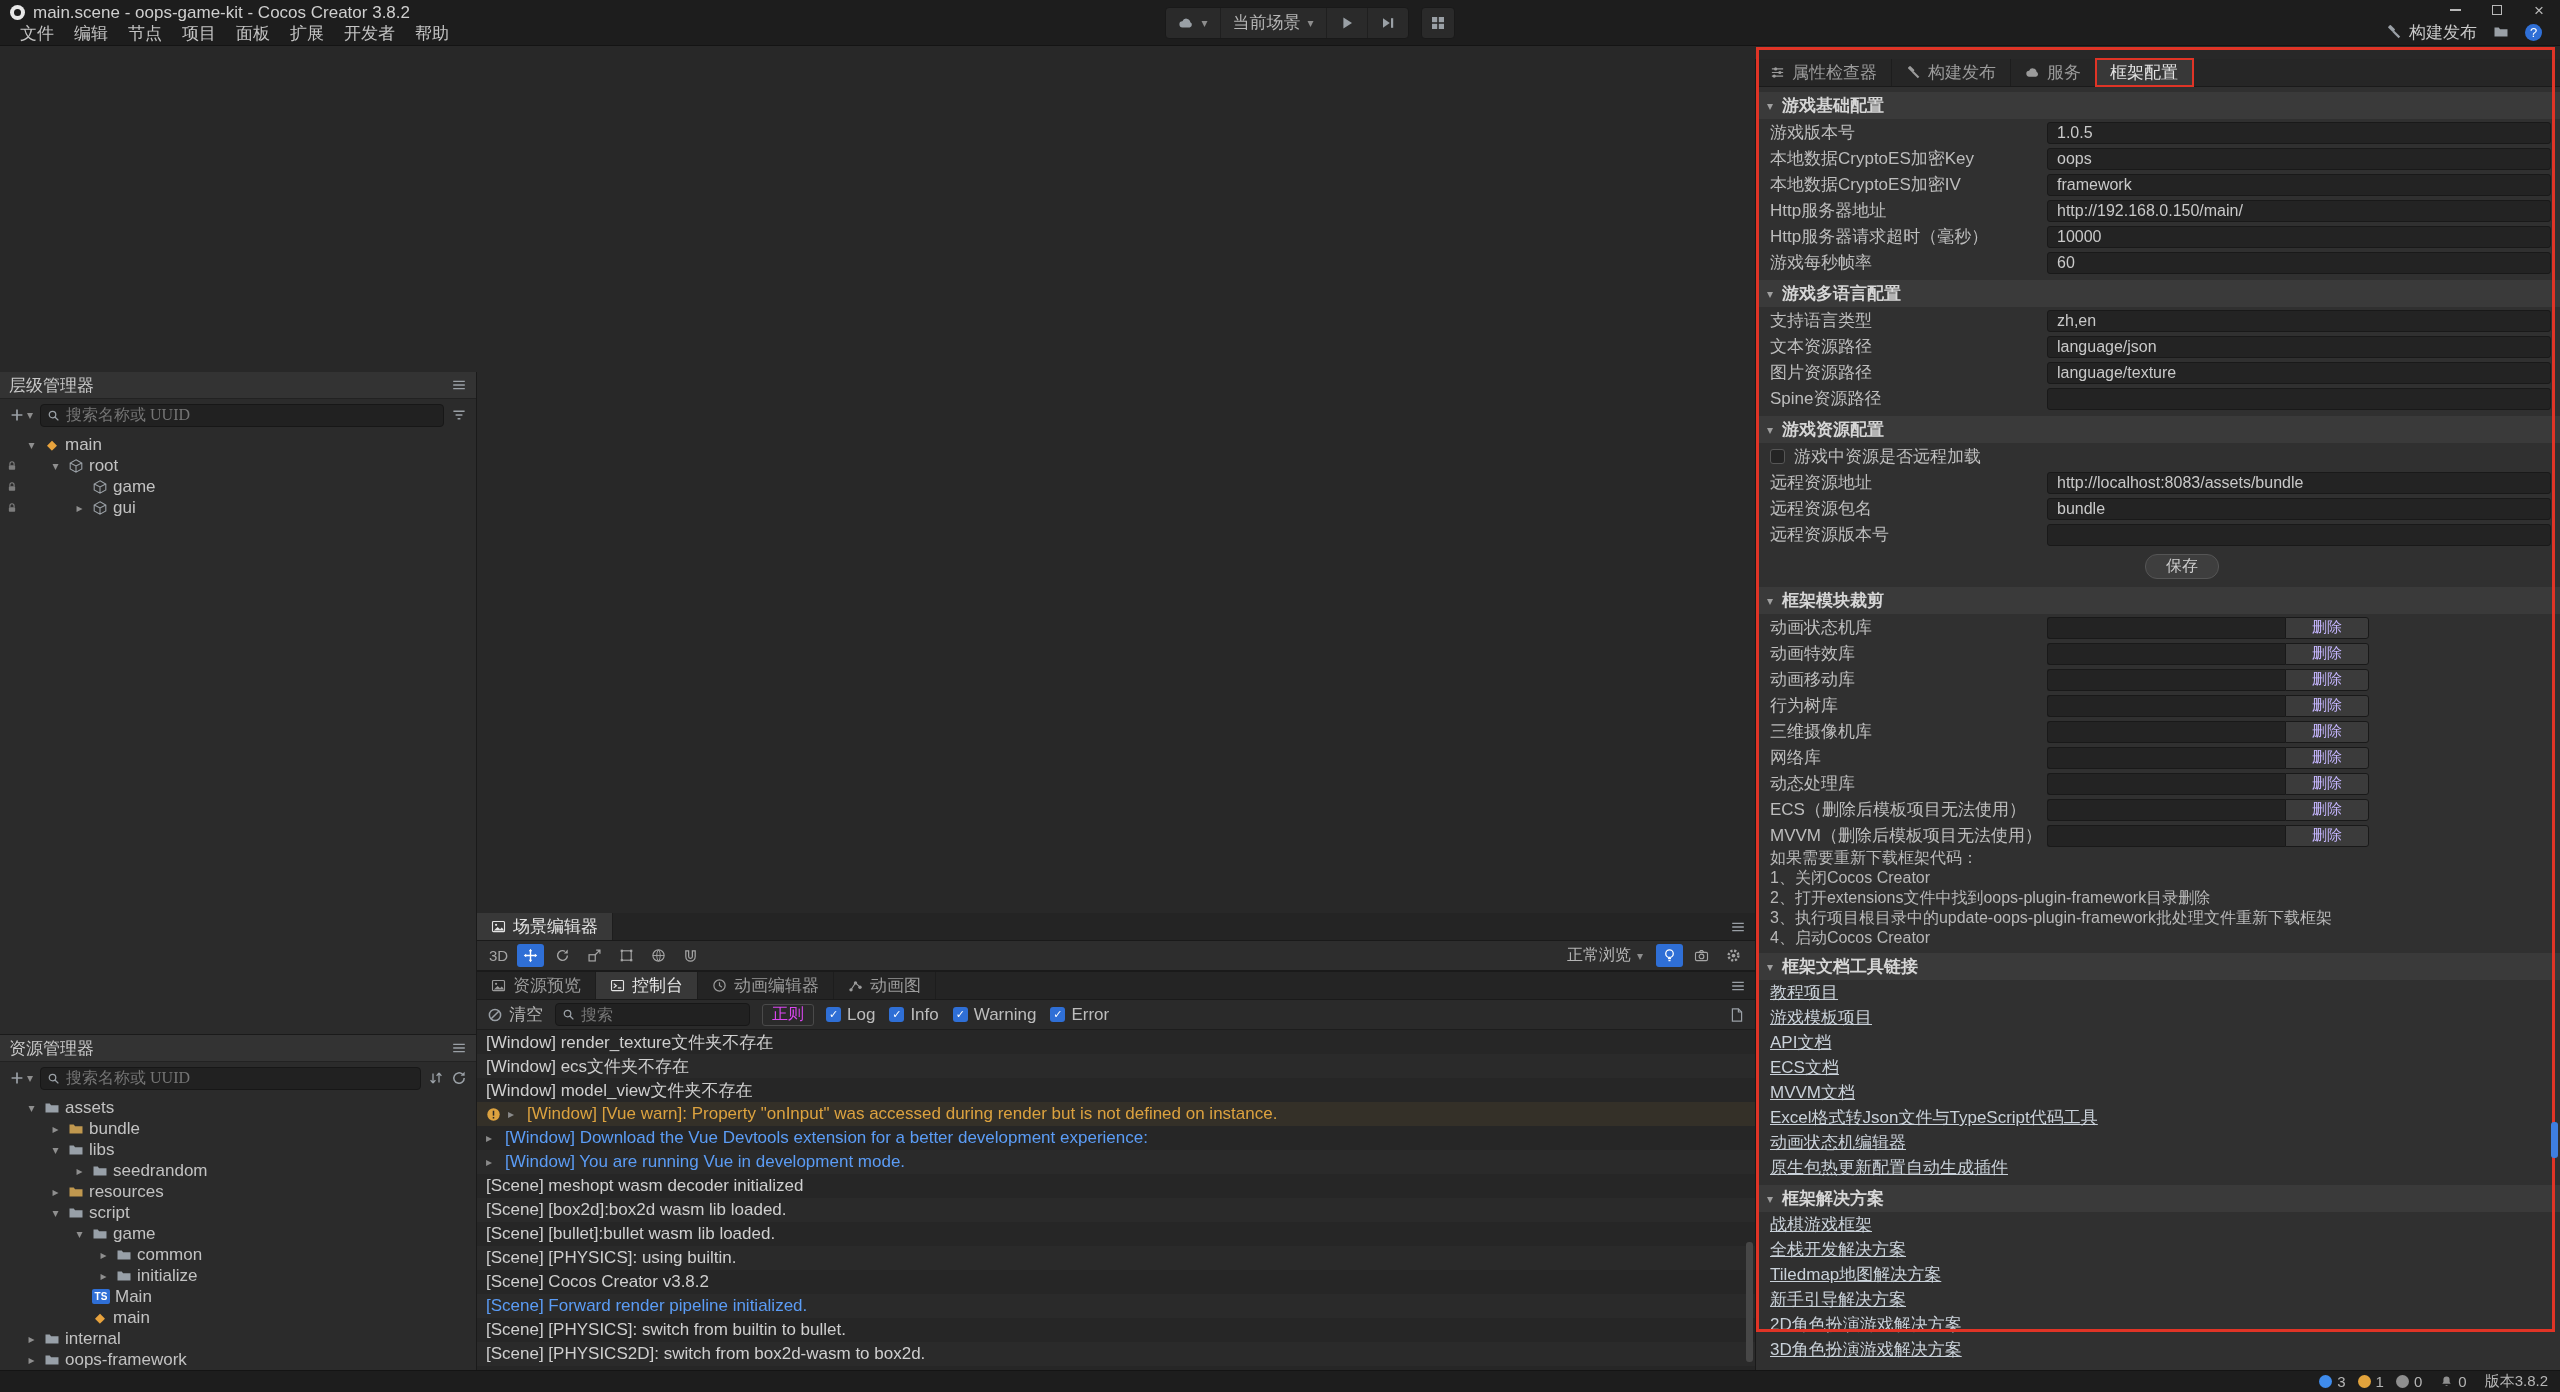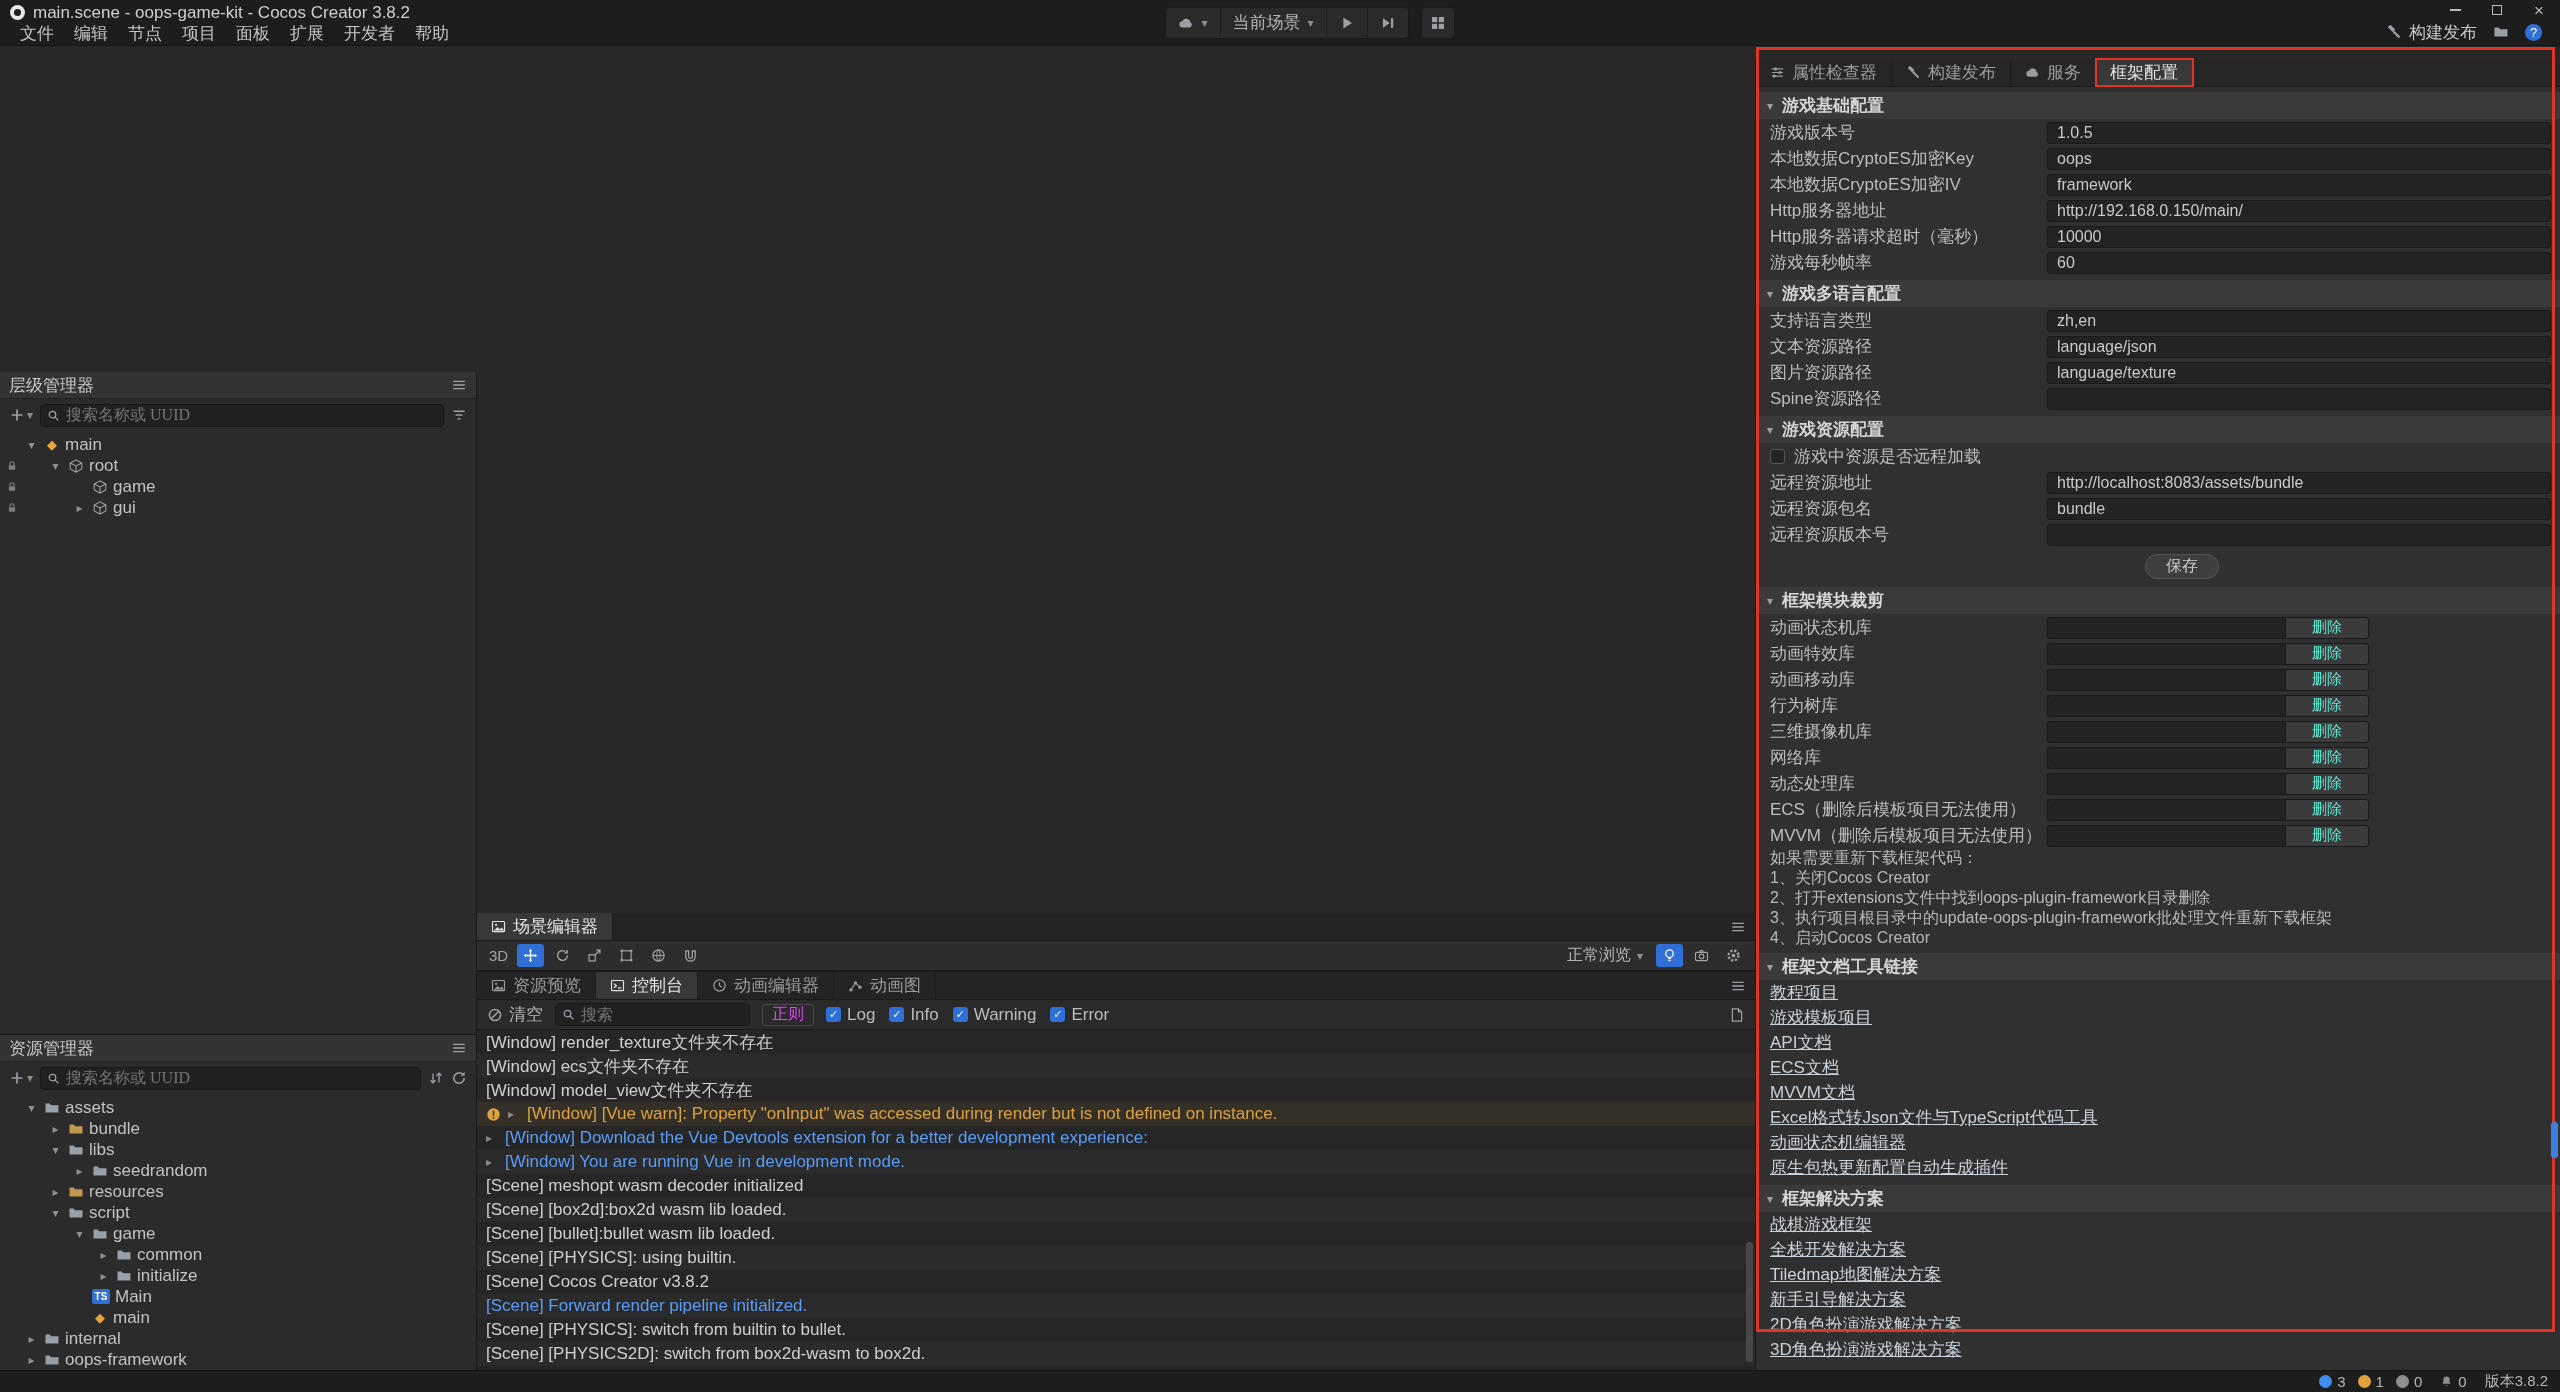--- a/index.html
+++ b/index.html
@@ -91,21 +91,21 @@
 .insp-body{flex:1;overflow:hidden;padding-bottom:8px;}
 .sec-head{height:27px;margin-top:5px;background:#3a3a3a;display:flex;align-items:center;gap:9px;padding:0 11px;font-size:17px;font-weight:bold;color:#d6d6d6;}
 .sec-tw{color:#9f9f9f;font-size:12px;font-weight:normal;}
 .insp-row{height:25px;display:flex;align-items:center;padding-left:14px;margin-top:1px;}
 .insp-label{width:277px;flex:none;font-size:17px;color:#bdbdbd;white-space:nowrap;overflow:hidden;}
 .insp-input{flex:1;margin-right:9px;height:22px;background:#232323;border:1px solid #191919;border-radius:3px;color:#c9c9c9;font-size:16px;padding:0 9px;outline:none;font-family:inherit;}
 .check-label{font-size:17px;color:#bdbdbd;margin-left:9px;}
 .save-btn{margin:7px 0 3px 389px;height:25px;padding:0 20px;background:#3e3e3e;border:1px solid #555;border-radius:12px;color:#ccc;font-size:16px;font-family:inherit;}
 .trim-right{width:322px;display:flex;flex:none;}
 .trim-bar{flex:1;height:22px;background:#232323;border:1px solid #191919;border-right:none;border-radius:3px 0 0 3px;}
-.trim-btn{width:84px;height:22px;background:#3b3b3b;border:1px solid #191919;color:#5eead4;font-size:15px;border-radius:0 3px 3px 0;font-family:inherit;}
+.trim-btn{width:84px;height:22px;background:#3b3b3b;border:1px solid #191919;color:#c4b5fd;font-size:15px;border-radius:0 3px 3px 0;font-family:inherit;}
 .note{padding-left:14px;font-size:16px;color:#b8b8b8;height:20px;line-height:20px;white-space:nowrap;overflow:hidden;}
 .link-row{height:25px;display:flex;align-items:center;padding-left:14px;}
 .link{font-size:17px;color:#c9d1d9;text-decoration:underline;cursor:pointer;}
 .right-thumb{position:absolute;right:2px;top:1063px;width:7px;height:36px;background:#3e7fe0;border-radius:3px;z-index:60;}
 
 .statusbar{height:22px;background:#1d1d1d;border-top:1px solid #141414;display:flex;align-items:center;justify-content:flex-end;gap:18px;padding:0 12px;font-size:15px;color:#b5b5b5;flex:none;}
 .count{display:flex;align-items:center;gap:5px;}
 .dot{width:13px;height:13px;border-radius:50%;display:inline-block;}
 .bell-wrap{display:flex;align-items:center;gap:5px;}
 .bell-wrap .ic{width:13px;height:13px;color:#8f8f8f;}

